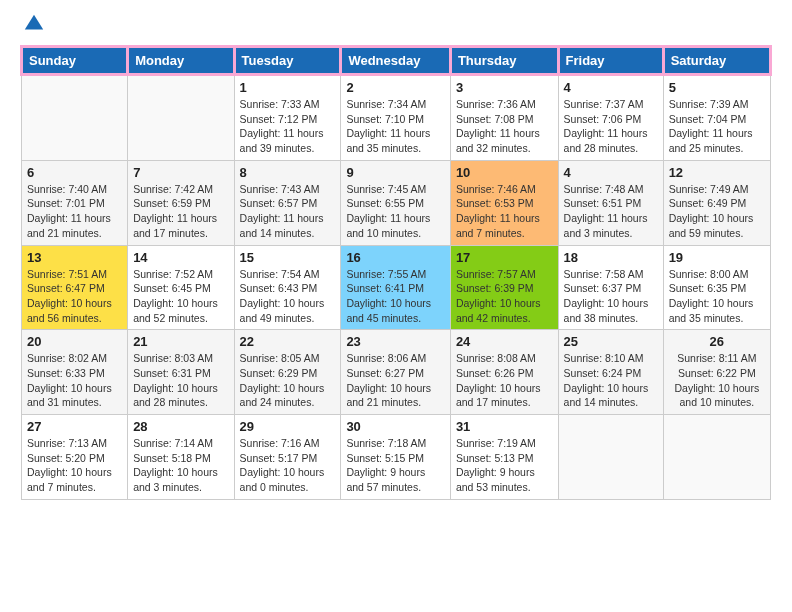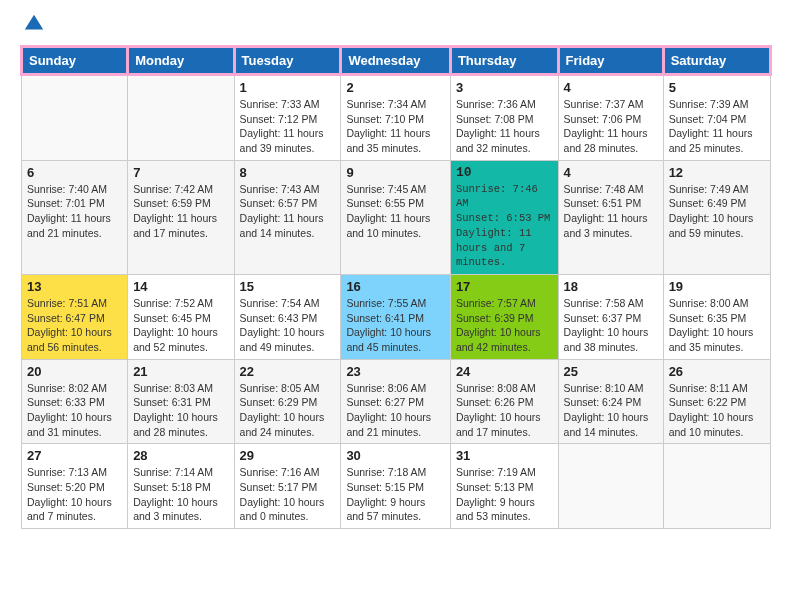--- a/index.html
+++ b/index.html
@@ -175,21 +175,21 @@
             <div class="day-info">Sunrise: 7:42 AM<br>Sunset: 6:59 PM<br>Daylight: 11 hours and 17 minutes.</div>
           </td>
           <td style="background: rgb(245, 245, 245);">
             <div class="day-num">8</div>
             <div class="day-info">Sunrise: 7:43 AM<br>Sunset: 6:57 PM<br>Daylight: 11 hours and 14 minutes.</div>
           </td>
           <td style="background: rgb(245, 245, 245);">
             <div class="day-num">9</div>
             <div class="day-info">Sunrise: 7:45 AM<br>Sunset: 6:55 PM<br>Daylight: 11 hours and 10 minutes.</div>
           </td>
-          <td style="background: #14b8a6; font-family: Liberation Mono, monospace;">
+          <td style="background: #fdba74;">
             <div class="day-num">10</div>
             <div class="day-info">Sunrise: 7:46 AM<br>Sunset: 6:53 PM<br>Daylight: 11 hours and 7 minutes.</div>
           </td>
           <td style="background: rgb(245, 245, 245);">
             <div class="day-num">4</div>
             <div class="day-info">Sunrise: 7:48 AM<br>Sunset: 6:51 PM<br>Daylight: 11 hours and 3 minutes.</div>
           </td>
           <td style="background: rgb(245, 245, 245);">
             <div class="day-num">12</div>
             <div class="day-info">Sunrise: 7:49 AM<br>Sunset: 6:49 PM<br>Daylight: 10 hours and 59 minutes.</div>
@@ -243,21 +243,21 @@
             <div class="day-info">Sunrise: 8:06 AM<br>Sunset: 6:27 PM<br>Daylight: 10 hours and 21 minutes.</div>
           </td>
           <td style="background: rgb(245, 245, 245);">
             <div class="day-num">24</div>
             <div class="day-info">Sunrise: 8:08 AM<br>Sunset: 6:26 PM<br>Daylight: 10 hours and 17 minutes.</div>
           </td>
           <td style="background: rgb(245, 245, 245);">
             <div class="day-num">25</div>
             <div class="day-info">Sunrise: 8:10 AM<br>Sunset: 6:24 PM<br>Daylight: 10 hours and 14 minutes.</div>
           </td>
-          <td style="background: rgb(245, 245, 245);">
+          <td style="background: rgb(245, 245, 245); text-align: center;">
             <div class="day-num">26</div>
             <div class="day-info">Sunrise: 8:11 AM<br>Sunset: 6:22 PM<br>Daylight: 10 hours and 10 minutes.</div>
           </td>
         </tr>
         <tr>
           <td style="background: rgb(255, 255, 255);">
             <div class="day-num">27</div>
             <div class="day-info">Sunrise: 7:13 AM<br>Sunset: 5:20 PM<br>Daylight: 10 hours and 7 minutes.</div>
           </td>
           <td style="background: rgb(255, 255, 255);">

